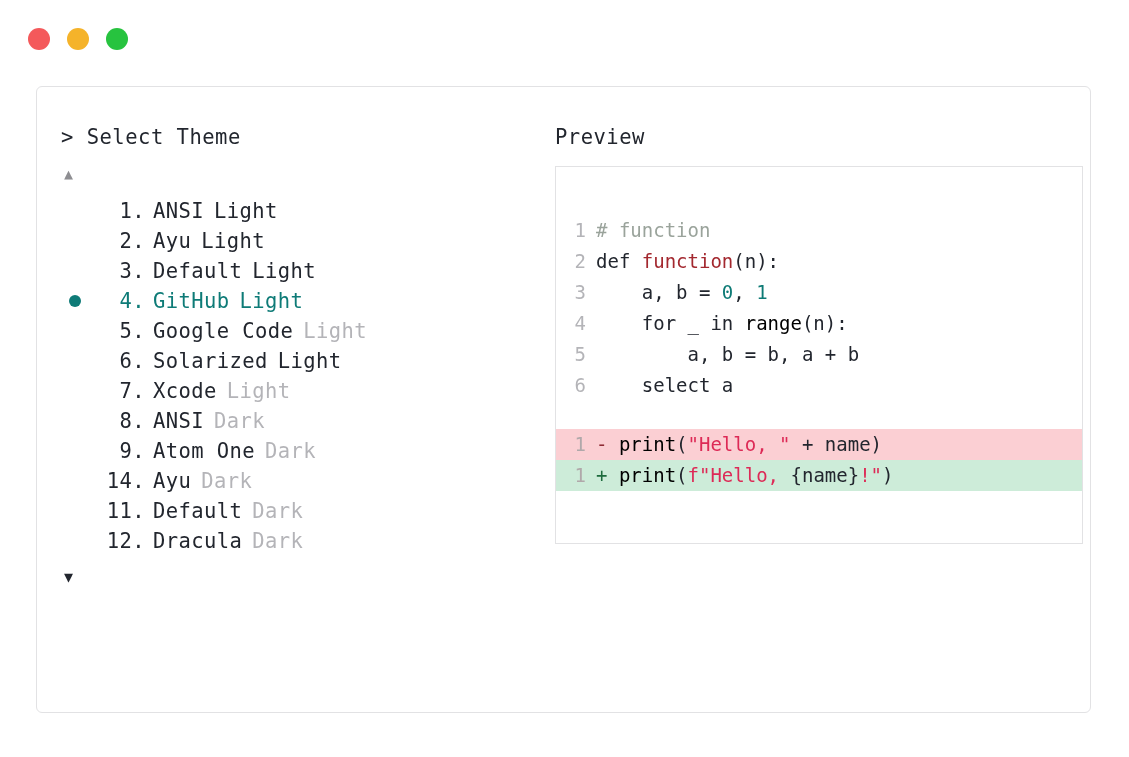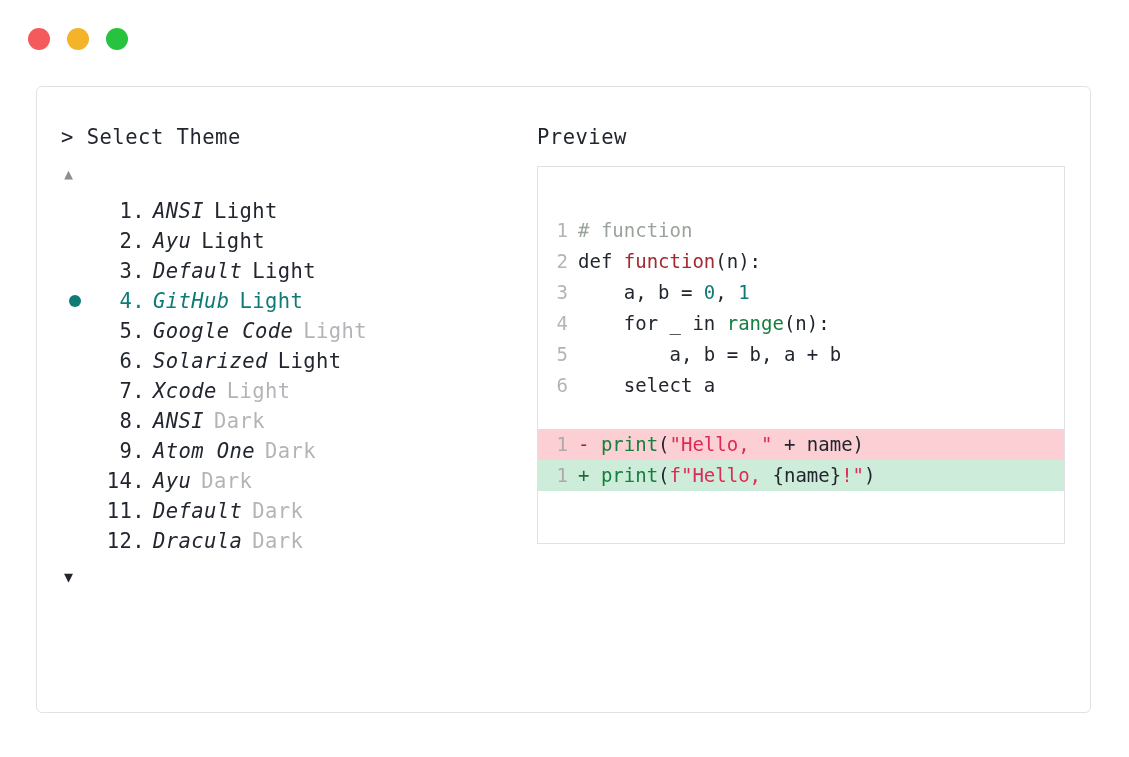--- a/index.html
+++ b/index.html
@@ -53,21 +53,21 @@
   }
 
   .left-col {
     position: absolute;
     left: 24px;
     top: 40px;
     width: 470px;
   }
   .right-col {
     position: absolute;
-    left: 500px;
+    left: 518px;
     top: 40px;
     width: 534px;
   }
 
   .panel-title {
     font-size: 20.5px;
     color: #22262e;
     letter-spacing: 0.5px;
     line-height: 1;
     white-space: pre;
@@ -121,21 +121,20 @@
     flex: 0 0 48px;
     text-align: right;
     color: #22262e;
   }
   .idx-dot {
     color: #22262e;
     padding-right: 8px;
   }
   .tname {
     color: #22262e;
-    font-style: italic;
   }
   .tsuffix {
     padding-left: 10px;
   }
   .suffix-strong { color: #22262e; }
   .suffix-dim    { color: #b4b4b8; }
 
   .theme-row.selected .idx,
   .theme-row.selected .idx-dot,
   .theme-row.selected .tname,
@@ -184,21 +183,21 @@
   .diff-add { background: #cdecd9; }
   .diff-del .lnum, .diff-add .lnum { color: #b0a8aa; }
   .sign-del { color: #8f2b34; }
   .sign-add { color: #1d6b3d; }
 
   
   .tok-comment { color: #9aa39b; }
   .tok-kw      { color: #22262e; }
   .tok-fnname  { color: #a3282f; }
   .tok-num     { color: #0d7a75; }
-  .tok-builtin { color: #15803d; }
+  .tok-builtin { color: #000000; }
   .tok-str     { color: #dd2a56; }
   .tok-plain   { color: #22262e; }
 
   
   .hint {
     position: absolute;
     left: 22px;
     bottom: 42px;
     font-size: 19.5px;
     letter-spacing: 0.3px;

